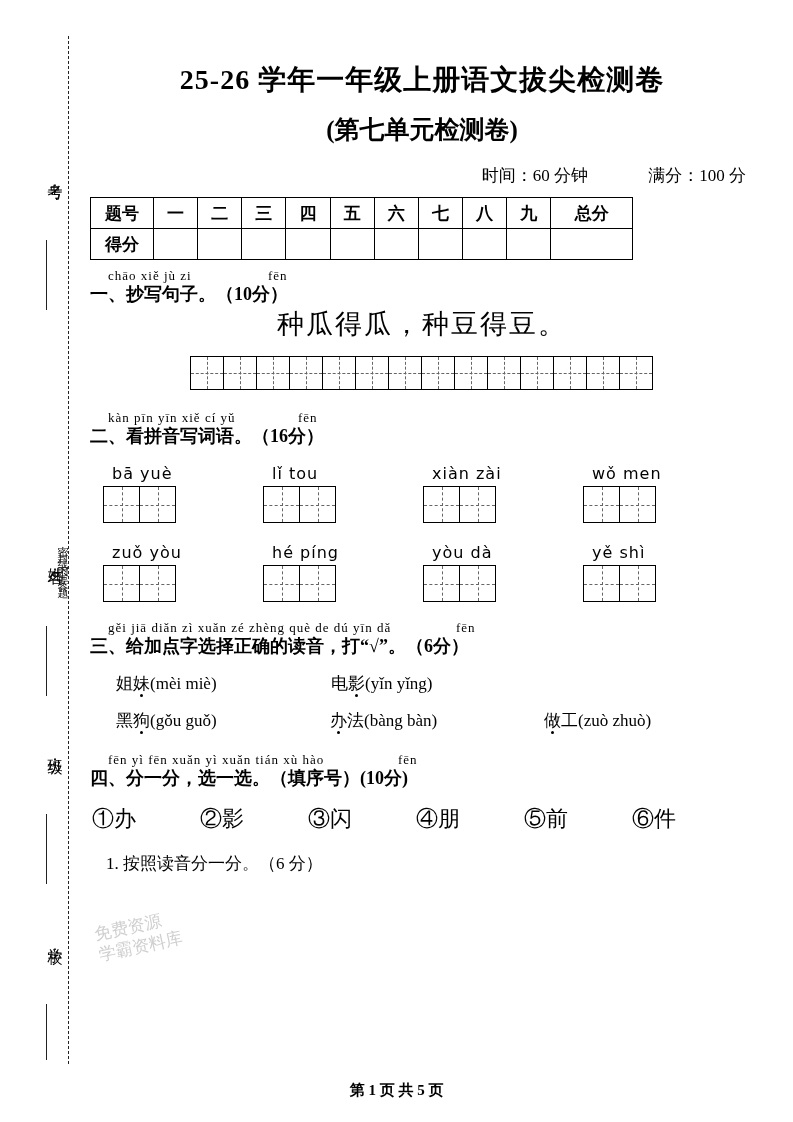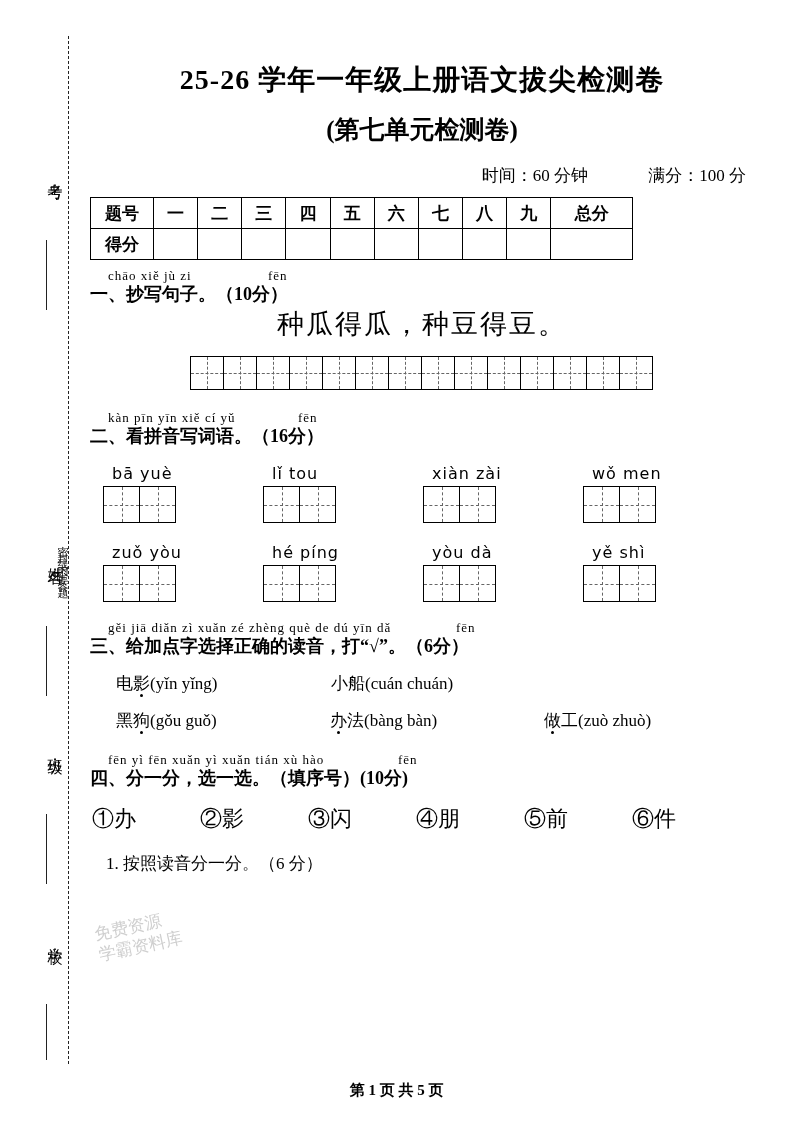--- a/index.html
+++ b/index.html
@@ -370,24 +370,24 @@
   </div>
 
   <div class="sec" style="margin-top:32px;">
     <span class="pin" style="left:22px;">gěi jiā diǎn zì xuǎn zé zhèng què de dú yīn  dǎ</span>
     <span class="pin" style="left:370px;">fēn</span>
     <span>三、给加点字选择正确的读音，打“√”。（6分）</span>
   </div>
 
   <div class="choice-row">
     <div class="item">
+      <span>姐</span><span class="dot">妹</span><span>(mèi  miè)</span>
+    </div>
+    <div class="item">
       <span>电</span><span class="dot">影</span><span>(yǐn  yǐng)</span>
-    </div>
-    <div class="item">
-      <span>小船</span><span>(cuán chuán)</span>
     </div>
   </div>
 
   <div class="choice-row">
     <div class="item">
       <span>黑</span><span class="dot">狗</span><span>(gǒu  guǒ)</span>
     </div>
     <div class="item">
       <span class="dot">办</span><span>法</span><span>(bàng  bàn)</span>
     </div>

